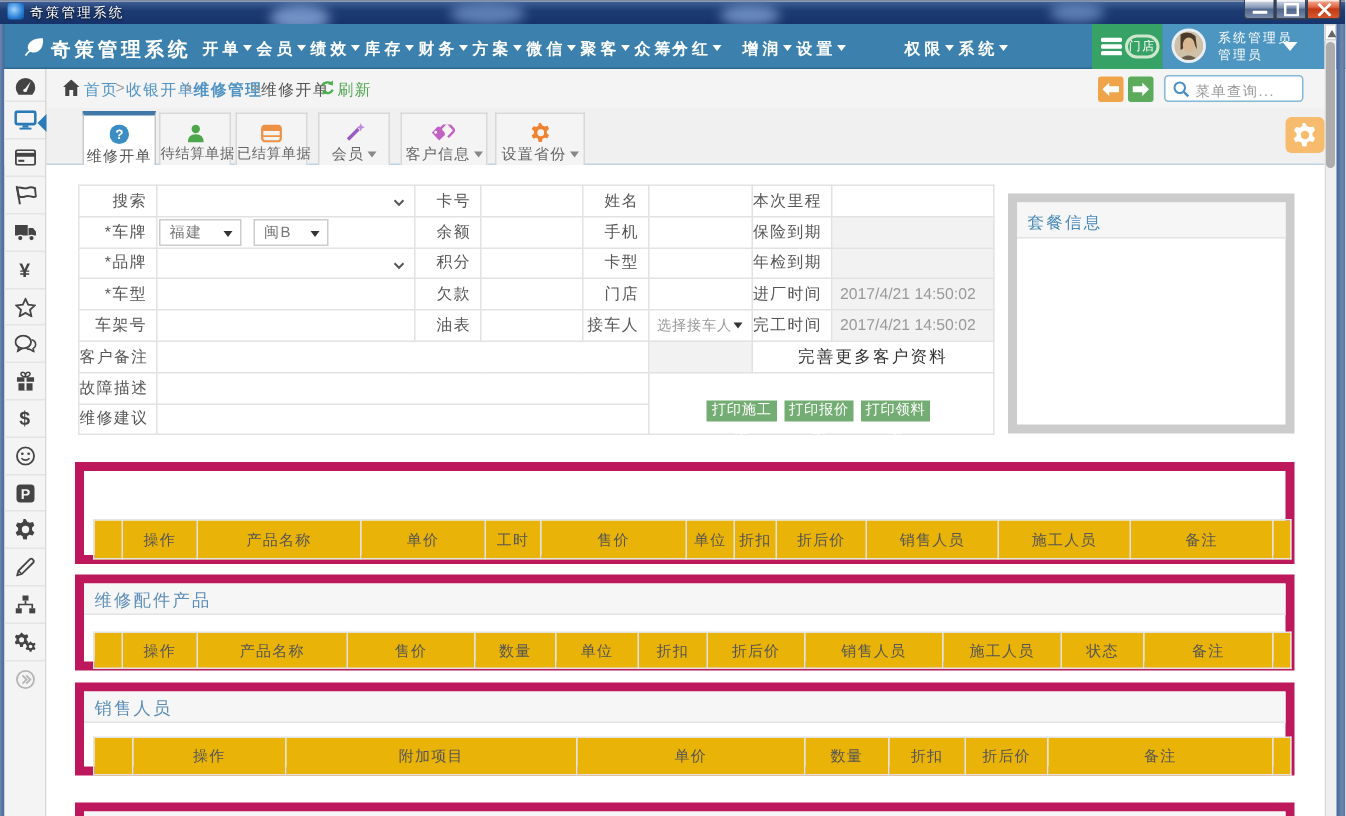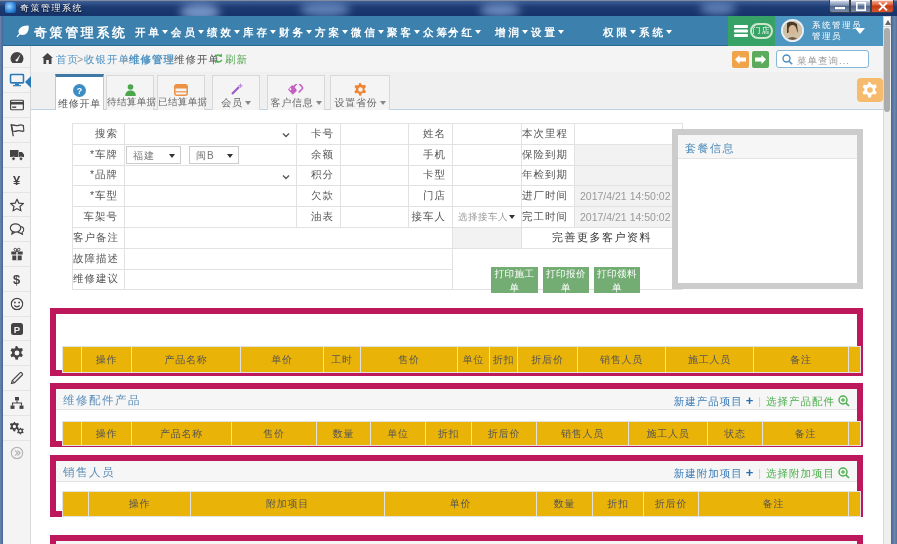--- a/index.html
+++ b/index.html
@@ -53,29 +53,29 @@
 .tarr{display:inline-block;width:0;height:0;border-left:3.5px solid transparent;border-right:3.5px solid transparent;border-top:4px solid #888;margin-left:2px;vertical-align:1px;}
 #gearbtn{left:857px;top:78px;width:26px;height:24px;background:#f6bb6c;border-radius:4px;}
 
 #sidebar{left:3px;top:46px;width:28px;height:498px;background:#f4f4f4;border-right:1px solid #d8d8d8;}
 .scell{position:absolute;left:0;width:27px;border-bottom:1px solid #e4e4e4;}
 .scell svg{position:absolute;left:50%;top:50%;transform:translate(-50%,-50%);}
 #sarrow{left:25px;width:0;height:0;border-top:6px solid transparent;border-bottom:6px solid transparent;border-right:6px solid #2b7ab8;}
 
 #content{left:31px;top:110px;width:852px;height:434px;background:#fff;}
 
-#ftable{left:21px;top:13px;border-collapse:collapse;margin-left:20px;}
+#ftable{left:21px;top:13px;border-collapse:collapse;}
 #ftable td{border:1px solid #e2e2e2;height:20.8px;padding:0;font-size:10.5px;color:#555;}
 #ftable td.lb{text-align:right;padding-right:6px;letter-spacing:1px;white-space:nowrap;}
 #ftable td.ro{background:#f2f2f2;}
 #ftable td.dt{background:#f2f2f2;color:#999;font-size:10.5px;padding-left:5px;white-space:nowrap;}
 .chev{position:absolute;width:8px;height:8px;}
 .sel{position:absolute;top:1px;height:18px;background:#fff;border:1px solid #ccc;font-size:10px;color:#777;letter-spacing:1px;line-height:17px;padding-left:6px;}
 .sel .tri{position:absolute;right:5px;top:7px;width:0;height:0;border-left:3.5px solid transparent;border-right:3.5px solid transparent;border-top:4.5px solid #333;}
-.gbtn{position:absolute;top:0;height:26px;background:#74ad74;color:#fff;font-size:9.5px;letter-spacing:0.5px;text-align:center;line-height:14px;}
+.gbtn{position:absolute;top:0;height:14px;background:#74ad74;color:#fff;font-size:9.5px;letter-spacing:0.5px;text-align:center;line-height:14px;}
 
 .panel{position:absolute;border:6px solid #be185d;background:#fff;}
 .phead{position:absolute;left:0;right:0;top:0;height:21px;background:#f6f6f6;border-bottom:1px solid #e3e3e3;}
 .ptitle{position:absolute;left:7px;top:4px;font-size:11.5px;color:#5b8db8;letter-spacing:1.5px;white-space:nowrap;}
 .plinks{position:absolute;right:7px;top:4px;font-size:10.5px;white-space:nowrap;}
 .lkb{color:#3a7cb8;letter-spacing:1px;}
 .lkg{color:#4cae4c;letter-spacing:1px;}
 .lksep{color:#ccc;margin:0 5px;}
 .htab{position:absolute;border-collapse:collapse;}
 .htab td{border:1px solid #e2e2e2;background:#eab308;font-size:10px;color:#555;text-align:center;letter-spacing:0.8px;padding:0;}
@@ -493,26 +493,20 @@
               <td>施工人员</td>
               <td>备注</td>
               <td></td>
             </tr>
   </tbody>
         </table>
 </div>
 <div class="panel" style="left:19px;top:273px;width:813px;height:64px;">
   <div class="phead">
           <div class="ptitle">维修配件产品</div>
-    <div class="plinks"><span class="lkb">新建产品项目</span> <span style="color:#2a6fb0;font-weight:bold;font-size:13px;">+</span><span class="lksep">|</span><span class="lkg">选择产品配件</span> <svg width="12" height="12" viewBox="0 0 12 12" style="vertical-align:-2px;">
-              <circle cx="5" cy="5" r="4" fill="none" stroke="#4cae4c" stroke-width="1.4"></circle>
-              <line x1="3" y1="5" x2="7" y2="5" stroke="#4cae4c" stroke-width="1.2"></line>
-              <line x1="5" y1="3" x2="5" y2="7" stroke="#4cae4c" stroke-width="1.2"></line>
-              <line x1="8" y1="8" x2="11" y2="11" stroke="#4cae4c" stroke-width="1.6"></line>
-            </svg></div>
   </div>
   <table class="htab" style="left:6px;top:32px;table-layout:fixed;width:798px;">
   <colgroup>
             <col style="width:19px">
             <col style="width:50px">
             <col style="width:100px">
             <col style="width:85px">
             <col style="width:54px">
             <col style="width:55px">
             <col style="width:46px">
@@ -538,26 +532,20 @@
               <td>状态</td>
               <td>备注</td>
               <td></td>
             </tr>
   </tbody>
         </table>
 </div>
 <div class="panel" style="left:19px;top:345px;width:813px;height:62px;">
   <div class="phead">
           <div class="ptitle">销售人员</div>
-    <div class="plinks"><span class="lkb">新建附加项目</span> <span style="color:#2a6fb0;font-weight:bold;font-size:13px;">+</span><span class="lksep">|</span><span class="lkg">选择附加项目</span> <svg width="12" height="12" viewBox="0 0 12 12" style="vertical-align:-2px;">
-              <circle cx="5" cy="5" r="4" fill="none" stroke="#4cae4c" stroke-width="1.4"></circle>
-              <line x1="3" y1="5" x2="7" y2="5" stroke="#4cae4c" stroke-width="1.2"></line>
-              <line x1="5" y1="3" x2="5" y2="7" stroke="#4cae4c" stroke-width="1.2"></line>
-              <line x1="8" y1="8" x2="11" y2="11" stroke="#4cae4c" stroke-width="1.6"></line>
-            </svg></div>
   </div>
   <table class="htab" style="left:6px;top:30px;table-layout:fixed;width:798px;">
   <colgroup>
             <col style="width:26px">
             <col style="width:102px">
             <col style="width:194px">
             <col style="width:152px">
             <col style="width:56px">
             <col style="width:51px">
             <col style="width:55px">

